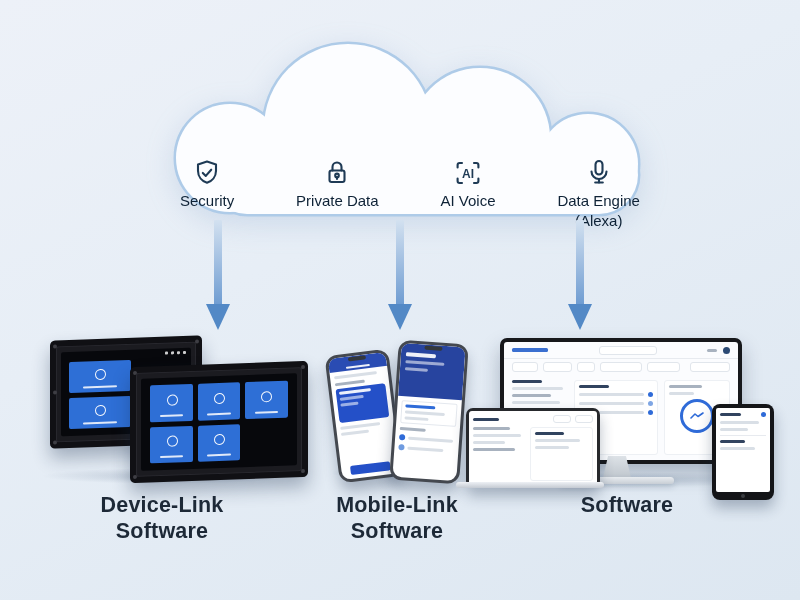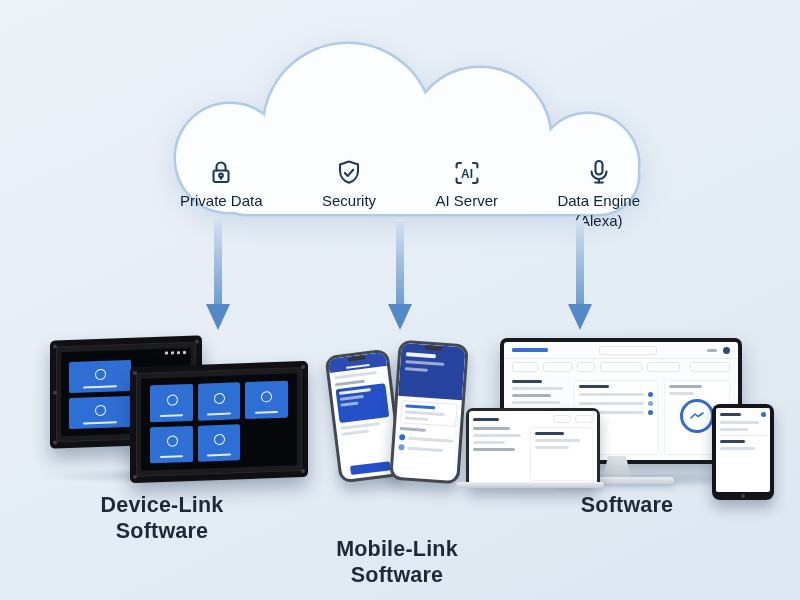--- a/index.html
+++ b/index.html
@@ -85,48 +85,48 @@
         <circle cx="440" cy="126" r="50"></circle>
       <rect x="60" y="98" width="430" height="78" rx="39"></rect>
     </g>
   </svg>
 
 
   <div class="features">
     <div class="feature">
       <span class="f-icon">
         <svg viewBox="0 0 32 32" width="32" height="32" fill="none" stroke="#1e3a55" stroke-width="2.1" stroke-linecap="round" stroke-linejoin="round">
+          <path d="M16 4.5l9 3v6.2c0 5.8-3.8 10.3-9 12-5.2-1.7-9-6.2-9-12V7.5z"></path>
+          <path d="M11.8 15.9l3 3 5.4-6.2"></path>
+        </svg>
+      </span>
+      <span class="f-label">Security</span>
+    </div>
+    <div class="feature">
+      <span class="f-icon">
+        <svg viewBox="0 0 32 32" width="32" height="32" fill="none" stroke="#1e3a55" stroke-width="2.1" stroke-linecap="round" stroke-linejoin="round">
           <rect x="8.5" y="13.5" width="15" height="11.5" rx="2"></rect>
           <path d="M11.5 13.5V10a4.5 4.5 0 019 0v3.5"></path>
           <circle cx="16" cy="18.4" r="1.8"></circle>
           <path d="M16 20.2v1.8"></path>
         </svg>
       </span>
       <span class="f-label">Private Data</span>
-    </div>
-    <div class="feature">
-      <span class="f-icon">
-        <svg viewBox="0 0 32 32" width="32" height="32" fill="none" stroke="#1e3a55" stroke-width="2.1" stroke-linecap="round" stroke-linejoin="round">
-          <path d="M16 4.5l9 3v6.2c0 5.8-3.8 10.3-9 12-5.2-1.7-9-6.2-9-12V7.5z"></path>
-          <path d="M11.8 15.9l3 3 5.4-6.2"></path>
-        </svg>
-      </span>
-      <span class="f-label">Security</span>
     </div>
     <div class="feature">
       <span class="f-icon">
         <svg viewBox="0 0 32 32" width="32" height="32" fill="none" stroke="#1e3a55" stroke-width="2.1" stroke-linecap="round" stroke-linejoin="round">
           <path d="M10 6H7.6A2 2 0 005.6 8v2.4"></path>
           <path d="M22 6h2.4a2 2 0 012 2v2.4"></path>
           <path d="M5.6 21.6V24a2 2 0 002 2H10"></path>
           <path d="M26.4 21.6V24a2 2 0 01-2 2H22"></path>
           <text x="16" y="20.5" text-anchor="middle" font-size="12" font-weight="600" fill="#1e3a55" stroke="none">AI</text>
         </svg>
       </span>
-      <span class="f-label">AI Server</span>
+      <span class="f-label">AI Voice</span>
     </div>
     <div class="feature">
       <span class="f-icon">
         <svg viewBox="0 0 32 32" width="32" height="32" fill="none" stroke="#1e3a55" stroke-width="2.1" stroke-linecap="round" stroke-linejoin="round">
           <rect x="12.5" y="4" width="7" height="13.5" rx="3.5"></rect>
           <path d="M8.5 14.5a7.5 7.5 0 0015 0"></path>
           <path d="M16 22v3.5"></path>
           <path d="M12.2 25.5h7.6"></path>
         </svg>
       </span>
@@ -358,21 +358,21 @@
         <span class="bar" style="width:75%;"></span>
       </div>
       <div class="home-dot"></div>
     </div>
   </div>
 
   <div class="product-label" style="left:52px;top:492px;">
     <div>Device-Link</div>
     <div>Software</div>
   </div>
-  <div class="product-label" style="left:287px;top:492px;margin-top:44px;">
+  <div class="product-label" style="left:287px;top:492px;">
     <div>Mobile-Link</div>
     <div>Software</div>
   </div>
   <div class="product-label" style="left:517px;top:492px;">
     <div>Software</div>
   </div>
 
 </div>
 
 </body></html>

